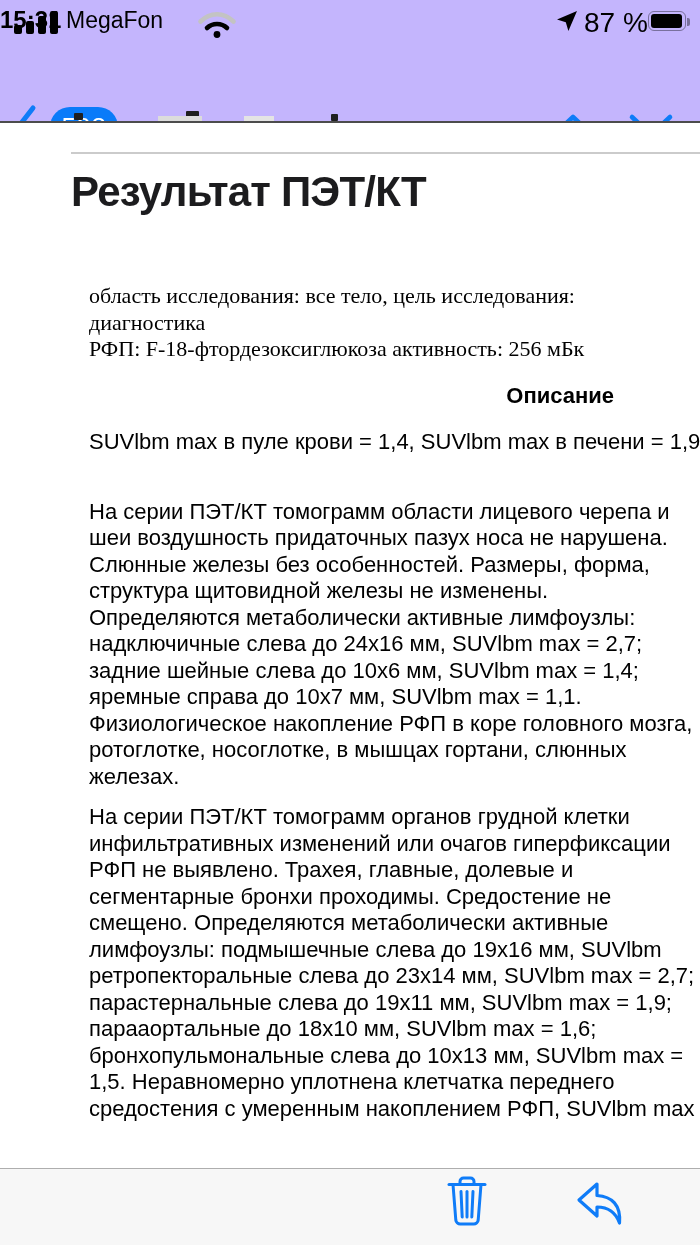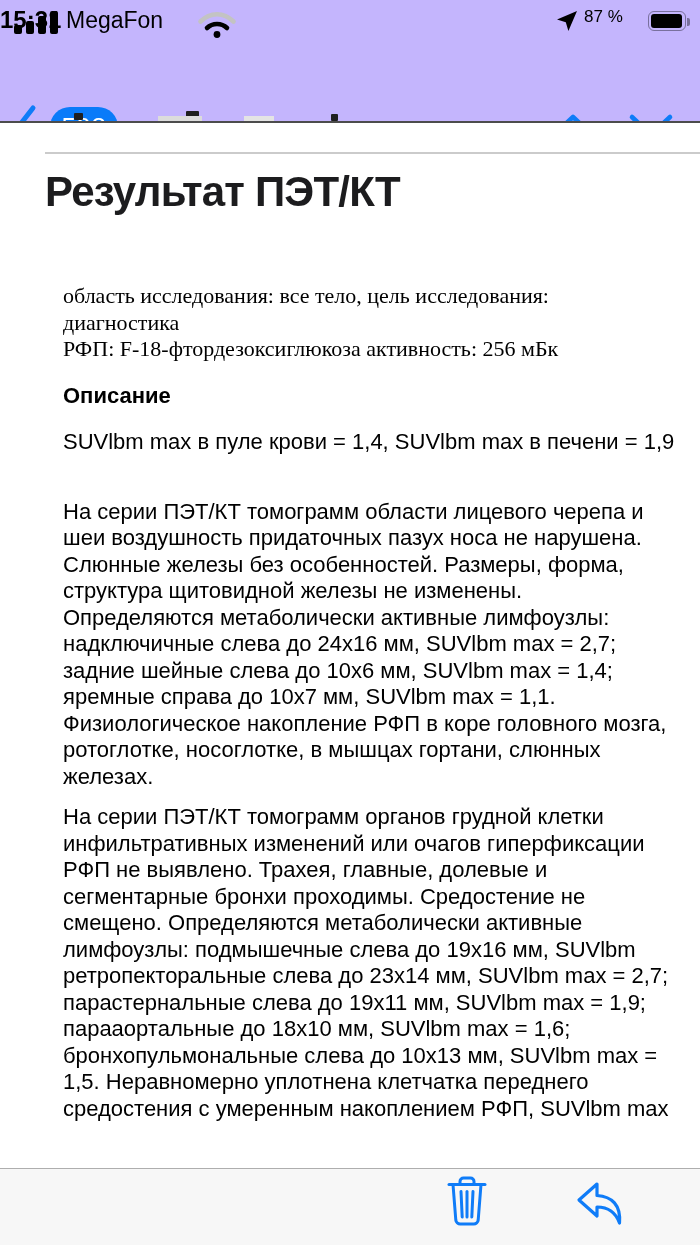--- a/index.html
+++ b/index.html
@@ -10,47 +10,47 @@
     -webkit-font-smoothing:antialiased;
   }
   
   .top-bars{position:absolute;top:0;left:0;width:700px;height:123px;background:#c4b5fd;}
   .status-row{position:absolute;top:0;left:0;width:700px;height:44px;}
   .sig{position:absolute;left:14px;top:11px;}
   .carrier{position:absolute;left:66px;top:7px;font-size:23px;color:#000;}
   .wifi{position:absolute;left:196px;top:9px;}
   .clock{position:absolute;left:0;right:0;top:6px;text-align:left;font-size:24px;font-weight:700;color:#000;}
   .locarrow{position:absolute;left:556px;top:10px;}
-  .battpct{position:absolute;left:584px;top:7px;font-size:17px;color:#000;}
+  .battpct{position:absolute;left:584px;top:7px;font-size:28px;color:#000;}
   .battery{position:absolute;left:648px;top:11px;width:38px;height:20px;border:1.5px solid rgba(0,0,0,.38);border-radius:6px;box-sizing:border-box;}
   .battery .fill{position:absolute;left:2px;top:2px;bottom:2px;width:87%;background:#000;border-radius:3px;}
   .battery .nub{position:absolute;right:-5px;top:5.5px;width:3px;height:8px;background:rgba(0,0,0,.38);border-radius:0 2px 2px 0;}
   .nav-row{position:absolute;top:44px;left:0;width:700px;height:77px;}
   .backbtn{position:absolute;left:14px;top:60px;display:flex;align-items:center;cursor:pointer;background:none;border:none;padding:0;}
   .badge{position:absolute;left:50px;top:63px;width:68px;height:40px;border-radius:20px;background:#0a7bf9;color:#fff;
          font-size:26px;display:flex;align-items:center;justify-content:center;letter-spacing:.5px;}
   .chev{position:absolute;background:none;border:none;padding:0;cursor:pointer;}
   .chev.up{left:550px;top:68px;}
   .chev.down{left:628px;top:68px;}
   
   .frag{position:absolute;background:#1f1f1f;}
   .frag.a{left:74px;top:113px;width:9px;height:7px;border-radius:1px;}
   .frag.b{left:186px;top:111px;width:13px;height:9px;border-radius:1px;}
   .frag.c{left:331px;top:114px;width:7px;height:7px;border-radius:1px;}
   .frag.pale1{left:158px;top:116px;width:44px;height:5px;background:#dcdcdc;}
   .frag.pale2{left:244px;top:116px;width:30px;height:5px;background:#e4e4e4;}
   .top-divider{position:absolute;left:0;top:121px;width:700px;height:2px;background:#4c4c4c;}
   
   .content{position:absolute;top:123px;left:0;width:700px;height:1045px;background:#fff;
-           box-sizing:border-box;padding-left:63px;overflow:hidden;}
+           box-sizing:border-box;padding-left:89px;overflow:hidden;}
   .rule{position:relative;left:-18px;width:655px;height:2px;background:#cbcbcb;margin-top:29px;}
   .doc-title{margin:14px 0 0 -18px;font-size:42px;line-height:48px;font-weight:700;letter-spacing:-0.8px;color:#1c1c1e;}
   .t{font-size:22px;line-height:26.5px;color:#000;white-space:nowrap;}
   .block1{margin-top:67px;font-family:Liberation Serif, serif;}
-  .h2{margin-top:20px;font-size:22px;line-height:26.5px;font-weight:700;color:#000;width:525px;text-align:left;}
+  .h2{margin-top:20px;font-size:22px;line-height:26.5px;font-weight:700;color:#000;width:525px;text-align:right;}
   .suv{margin-top:20px;}
   .p1{margin-top:43px;}
   .p2{margin-top:14px;}
   .bold{font-weight:700;}
   
   .toolbar{position:absolute;left:0;bottom:0;width:700px;height:77px;background:#f7f7f7;border-top:1px solid #aeaeae;box-sizing:border-box;}
   .toolbtn{position:absolute;background:none;border:none;padding:0;cursor:pointer;}
   .toolbtn.trash{left:446px;top:6px;}
   .toolbtn.reply{left:574px;top:11px;}
 </style>

